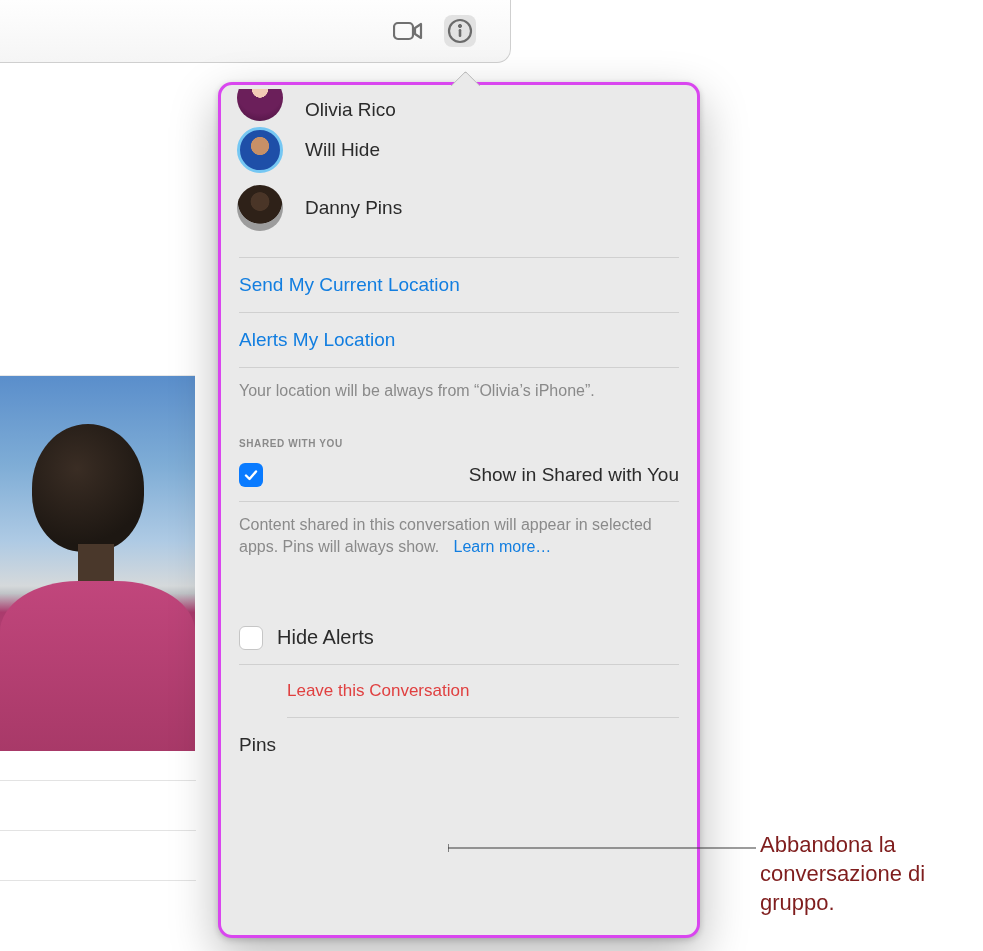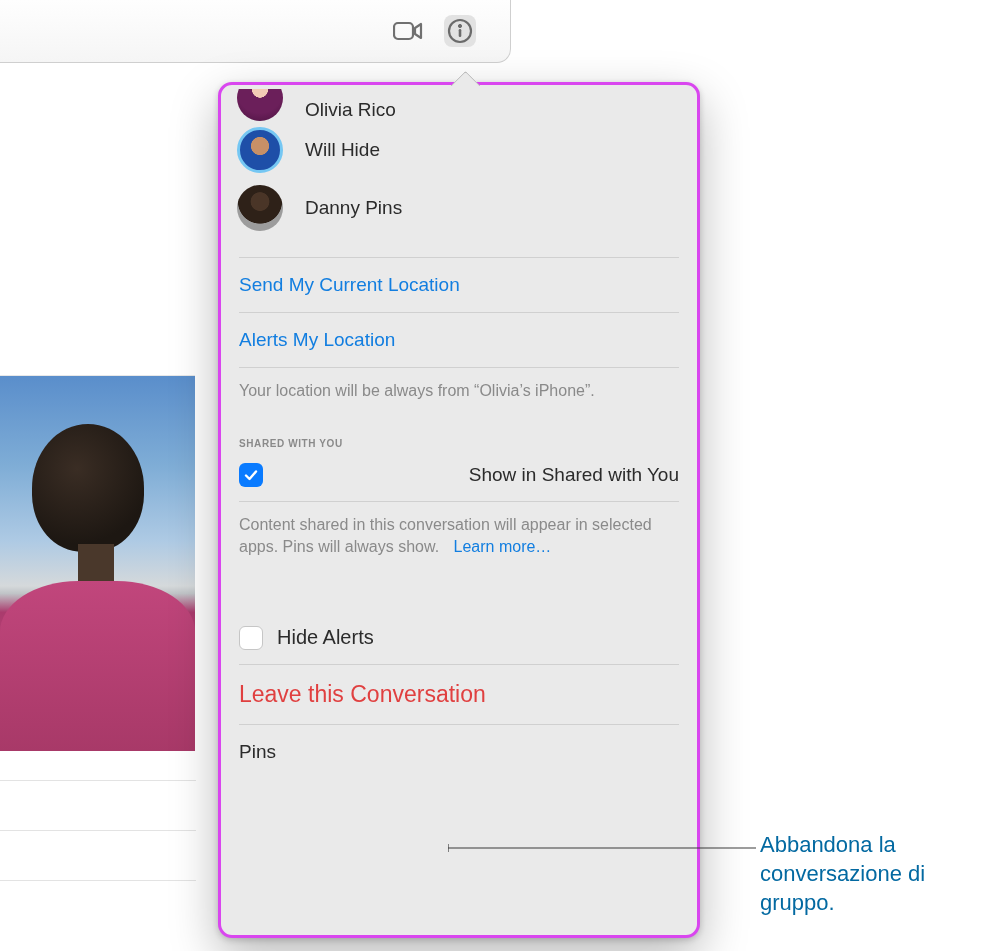--- a/index.html
+++ b/index.html
@@ -102,30 +102,30 @@
   .checkbox.checked svg{width:16px;height:16px;}
   .checkbox.empty{background:#fff;border:1px solid #c6c6c6;}
   .desc{font-size:16px;color:var(--muted);padding:12px 0 8px;line-height:1.4;}
   .desc a{color:var(--accent);text-decoration:none;margin-left:10px;}
   .spacer{height:46px;}
   .alerts-row{
     display:flex;align-items:flex-start;gap:14px;font-size:20px;color:#2b2b2b;
     padding:14px 0;border-bottom:1px solid var(--divider);
   }
   .leave-row{
-    color:var(--danger);font-size:23px;padding:16px 0;border-bottom:1px solid var(--divider);cursor:pointer;
+    color:var(--danger);font-size:17px;padding:16px 0;border-bottom:1px solid var(--divider);cursor:pointer;margin-left:48px;
   }
   .pins-row{font-size:19px;font-weight:400;color:#2b2b2b;padding:16px 0;}
   
   .callout-line{
     position:absolute;stroke:#3a3a3a;stroke-width:1.2;fill:none;
   }
   .callout-text{
     position:absolute;left:760px;top:830px;width:210px;
-    font-size:22px;line-height:1.32;color:#0369a1;
+    font-size:22px;line-height:1.32;color:#7f1d1d;
   }
 </style>
 </head>
 <body>
 
 <div class="window-top"></div>
 
 <div class="tb-icon tb-video">
   <svg width="30" height="22" viewBox="0 0 30 22">
       <rect x="1" y="3" width="19" height="16" rx="4" fill="none" stroke="#707070" stroke-width="2.2"></rect>

